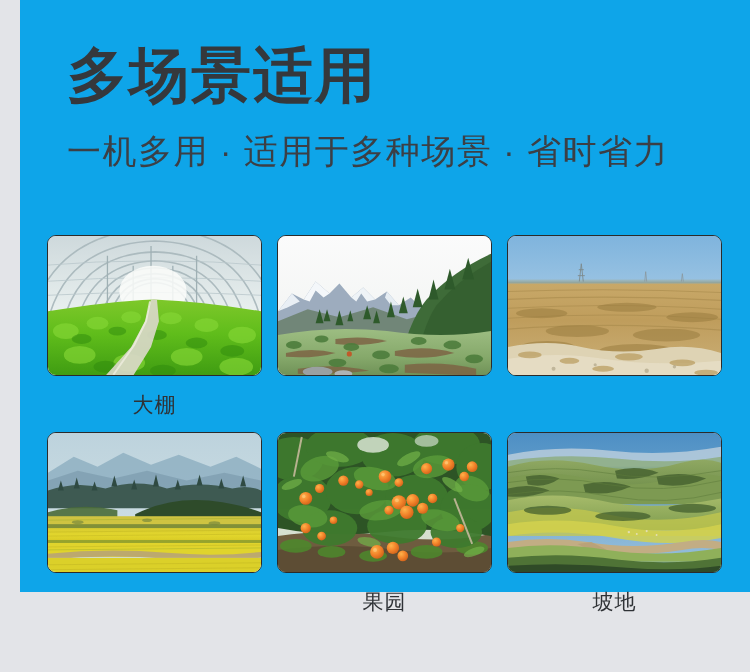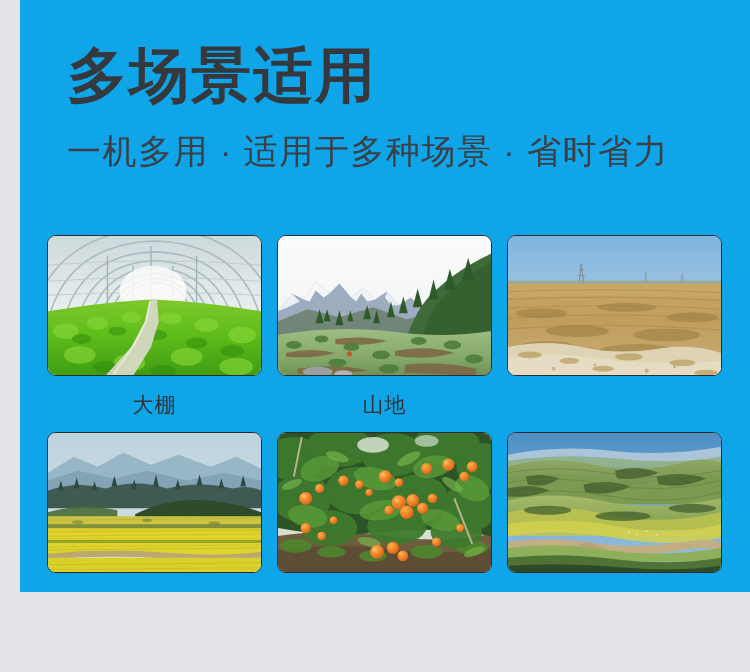--- a/index.html
+++ b/index.html
@@ -241,21 +241,20 @@
             <ellipse cx="198" cy="124" rx="9" ry="4.5"></ellipse>
             <ellipse cx="60" cy="128" rx="9" ry="4.2"></ellipse>
             <ellipse cx="112" cy="134" rx="10" ry="4.6"></ellipse>
           </g>
 
           <ellipse cx="40" cy="137" rx="15" ry="5" fill="#9aa0a2"></ellipse>
           <ellipse cx="66" cy="139" rx="9" ry="3.4" fill="#aeb3b4"></ellipse>
           <circle cx="72" cy="119" r="2.6" fill="#c05a2a"></circle>
         </svg>
       </div>
-      <div class="scene-label">山地</div>
     </div>
 
     <div class="scene-card">
       <div class="scene-thumb">
         <svg class="scene-art" viewBox="0 0 215 141" preserveAspectRatio="none">
           <defs>
             <linearGradient id="wlSky" x1="0" y1="0" x2="0" y2="1">
               <stop offset="0%" stop-color="#7fb4dd"></stop>
               <stop offset="60%" stop-color="#abcde6"></stop>
               <stop offset="100%" stop-color="#d8e4e6"></stop>
@@ -487,20 +486,21 @@
           </g>
           <g fill="#ffd18a" opacity="0.55">
             <circle cx="26" cy="64" r="1.8"></circle>
             <circle cx="106" cy="42" r="1.8"></circle>
             <circle cx="120" cy="68" r="2"></circle>
             <circle cx="170" cy="30" r="1.8"></circle>
             <circle cx="98" cy="118" r="2"></circle>
           </g>
         </svg>
       </div>
+      <div class="scene-label">果园</div>
     </div>
 
     <div class="scene-card">
       <div class="scene-thumb">
         <svg class="scene-art" viewBox="0 0 215 141" preserveAspectRatio="none">
           <defs>
             <linearGradient id="slSky" x1="0" y1="0" x2="0" y2="1">
               <stop offset="0%" stop-color="#4d8fc4"></stop>
               <stop offset="100%" stop-color="#9cc3dd"></stop>
             </linearGradient>
@@ -554,16 +554,17 @@
           <path d="M0 134 Q 60 130 120 136 Q 172 140 215 134 L215 141 L0 141 Z" fill="#2f4a27"></path>
 
           <g fill="#e8e2cc" opacity="0.8">
             <circle cx="122" cy="100" r="1.2"></circle>
             <circle cx="130" cy="102" r="1"></circle>
             <circle cx="140" cy="99" r="1.1"></circle>
             <circle cx="150" cy="103" r="1"></circle>
           </g>
         </svg>
       </div>
+      <div class="scene-label">坡地</div>
     </div>
 
   </div>
 </div>
 
 </body></html>

